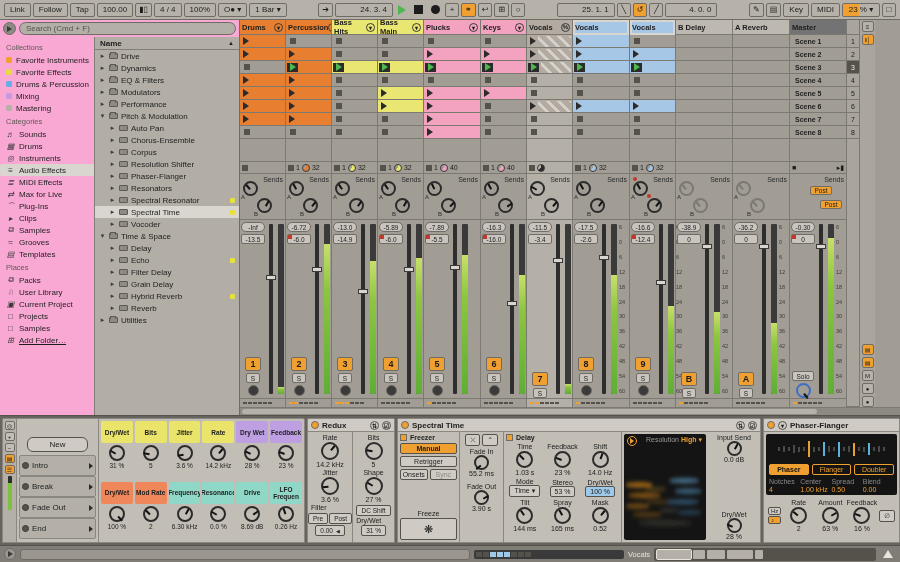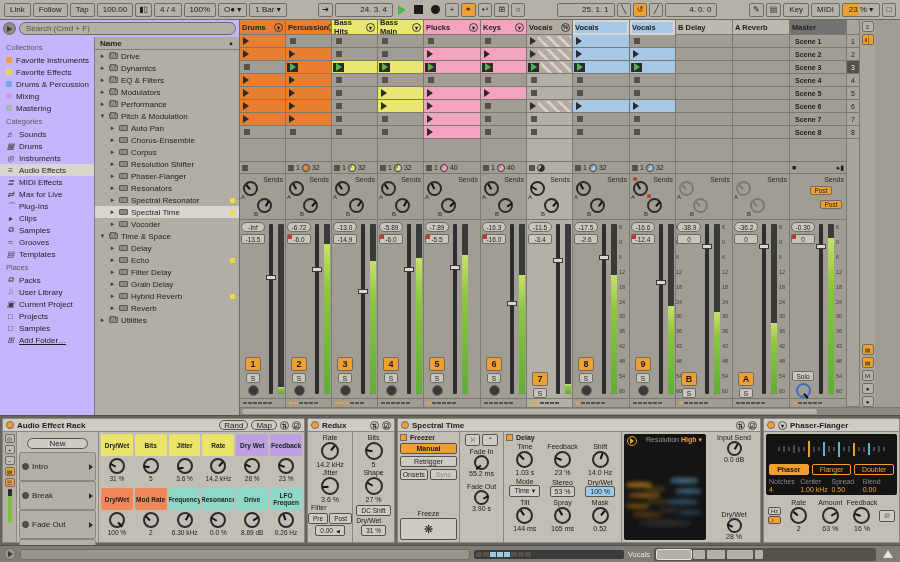--- a/index.html
+++ b/index.html
@@ -13,21 +13,21 @@
   .play-tri{width:0;height:0;border-left:8px solid #4db84d;border-top:5px solid transparent;border-bottom:5px solid transparent}
   .stop-sq{width:9px;height:9px;background:#1d1d1d}
   .rec-dot{width:9px;height:9px;border-radius:50%;background:#1d1d1d}
   .sp{flex:1}
   .cpu{position:relative;overflow:hidden}
   .cpu b{position:absolute;left:0;top:0;bottom:0;width:45%;background:#f0a030;z-index:0}
   .cpu span{position:relative;z-index:1;font-weight:normal}
   
   .main{flex:1;display:flex;min-height:0}
   
-  .browser{width:240px;flex:0 0 auto;background:#c4b5fd;border-right:1px solid #6f6b65;display:flex;flex-direction:column}
+  .browser{width:240px;flex:0 0 auto;background:#f9a8d4;border-right:1px solid #6f6b65;display:flex;flex-direction:column}
   .bsearchrow{height:17px;display:flex;align-items:center;gap:3px;padding:2px 3px;flex:0 0 auto}
   .bcircle{width:13px;height:13px;border-radius:50%;background:#8f8b84;border:1px solid #6f6b65;display:flex;align-items:center;justify-content:center}
   .bcircle i{width:0;height:0;border-left:5px solid #3a3a3a;border-top:3px solid transparent;border-bottom:3px solid transparent}
   .bsearch{flex:1;height:13px;border:1px solid #6f6b65;background:#b4b0a8;border-radius:7px;display:flex;align-items:center;padding:0 6px;color:#55524c}
   .bcols{flex:1;display:flex;min-height:0}
   .bside{width:95px;border-right:1px solid #827e77;padding-top:3px;overflow:hidden}
   .bhead{color:#5d5a54;font-size:7.5px;padding:3px 6px 2px}
   .bitem{display:flex;align-items:center;gap:4px;height:12px;padding:0 6px;white-space:nowrap}
   .bitem.sel{background:#d9d6d0;border-radius:2px}
   .cdot{width:6px;height:6px;border-radius:1.5px;flex:0 0 auto}
@@ -107,22 +107,22 @@
   .dico{width:9px;height:9px;border-radius:50%;border:1px solid #55524c;font-size:6px;display:flex;align-items:center;justify-content:center;flex:0 0 auto}
   .pill{border:1px solid #55524c;border-radius:6px;padding:0 4px;height:10px;display:flex;align-items:center;font-weight:normal}
   .dbody{flex:1;display:flex;min-height:0}
   
   .rackstrip{width:14px;border-right:1px solid #8a8781;display:flex;flex-direction:column;align-items:center;gap:2px;padding:2px 0;background:#b4b0a8}
   .rsq{width:10px;height:9px;border:1px solid #6f6b65;border-radius:2px;background:#c2beb6;font-size:6px;display:flex;align-items:center;justify-content:center}
   .rsq.org{background:#f0a030}
   .rmeter{width:4px;height:34px;background:#2e2e2e;position:relative;border-radius:1px}
   .rmeter b{position:absolute;left:0;right:0;bottom:0;height:80%;background:#7ec13f}
   .chains{width:82px;border-right:1px solid #8a8781;display:flex;flex-direction:column;padding:2px;gap:1px}
-  .newbtn{height:15px;border:1px solid #55524c;border-radius:6px;background:#cfcbc4;display:flex;align-items:center;justify-content:center;margin:4px 8px 2px}
-  .chain{height:29px;background:#b4b0a8;border:1px solid #8a8781;border-radius:2px;display:flex;align-items:center;gap:3px;padding:0 2px}
+  .newbtn{height:15px;border:1px solid #55524c;border-radius:6px;background:#cfcbc4;display:flex;align-items:center;justify-content:center;margin:16px 8px 2px}
+  .chain{height:21px;background:#b4b0a8;border:1px solid #8a8781;border-radius:2px;display:flex;align-items:center;gap:3px;padding:0 2px}
   .chain .cc{width:7px;height:7px;border-radius:50%;background:#55524c;border:1px solid #3a3a3a;flex:0 0 auto}
   .chain .ct{flex:1}
   .chain .cp{width:0;height:0;border-left:4px solid #2b2b2b;border-top:3px solid transparent;border-bottom:3px solid transparent}
   .mvar{flex:1;display:flex;align-items:center;justify-content:center;color:#4b4944}
   .macros{flex:1;display:flex;flex-direction:column;padding:2px;gap:2px}
   .mrow{flex:1;display:flex;gap:2px}
   .macro{flex:1;display:flex;flex-direction:column;align-items:center;min-width:0}
   .mpad{width:100%;height:22px;border-radius:2px;font-size:6.5px;font-weight:bold;display:flex;align-items:center;justify-content:center;text-align:center;line-height:7px;overflow:hidden;padding:1px}
   .macro .knob{margin-top:2px;width:16px;height:16px}
   .mval{font-size:6.5px;margin-top:1px;white-space:nowrap}
@@ -1470,29 +1470,20 @@
         </div>
       <div class="hscroll">
           <div class="hthumb"></div>
         </div>
     </div>
   </div>
 
   <div class="devices">
 
     <div class="dev" style="width:303px">
-      <div class="dtitle">
-        <span class="led"></span>
-        <span>Audio Effect Rack</span>
-        <span class="sp"></span>
-        <span class="pill">Rand</span>
-        <span class="pill">Map</span>
-        <span class="dico">⇅</span>
-        <span class="dico">☑</span>
-      </div>
       <div class="dbody">
         <div class="rackstrip">
           <div class="rsq">◎</div>
           <div class="rsq">+</div>
           <div class="rsq">−</div>
           <div class="rsq org">▤</div>
           <div class="rsq org">☰</div>
           <div class="rmeter">
               <b></b>
             </div>

